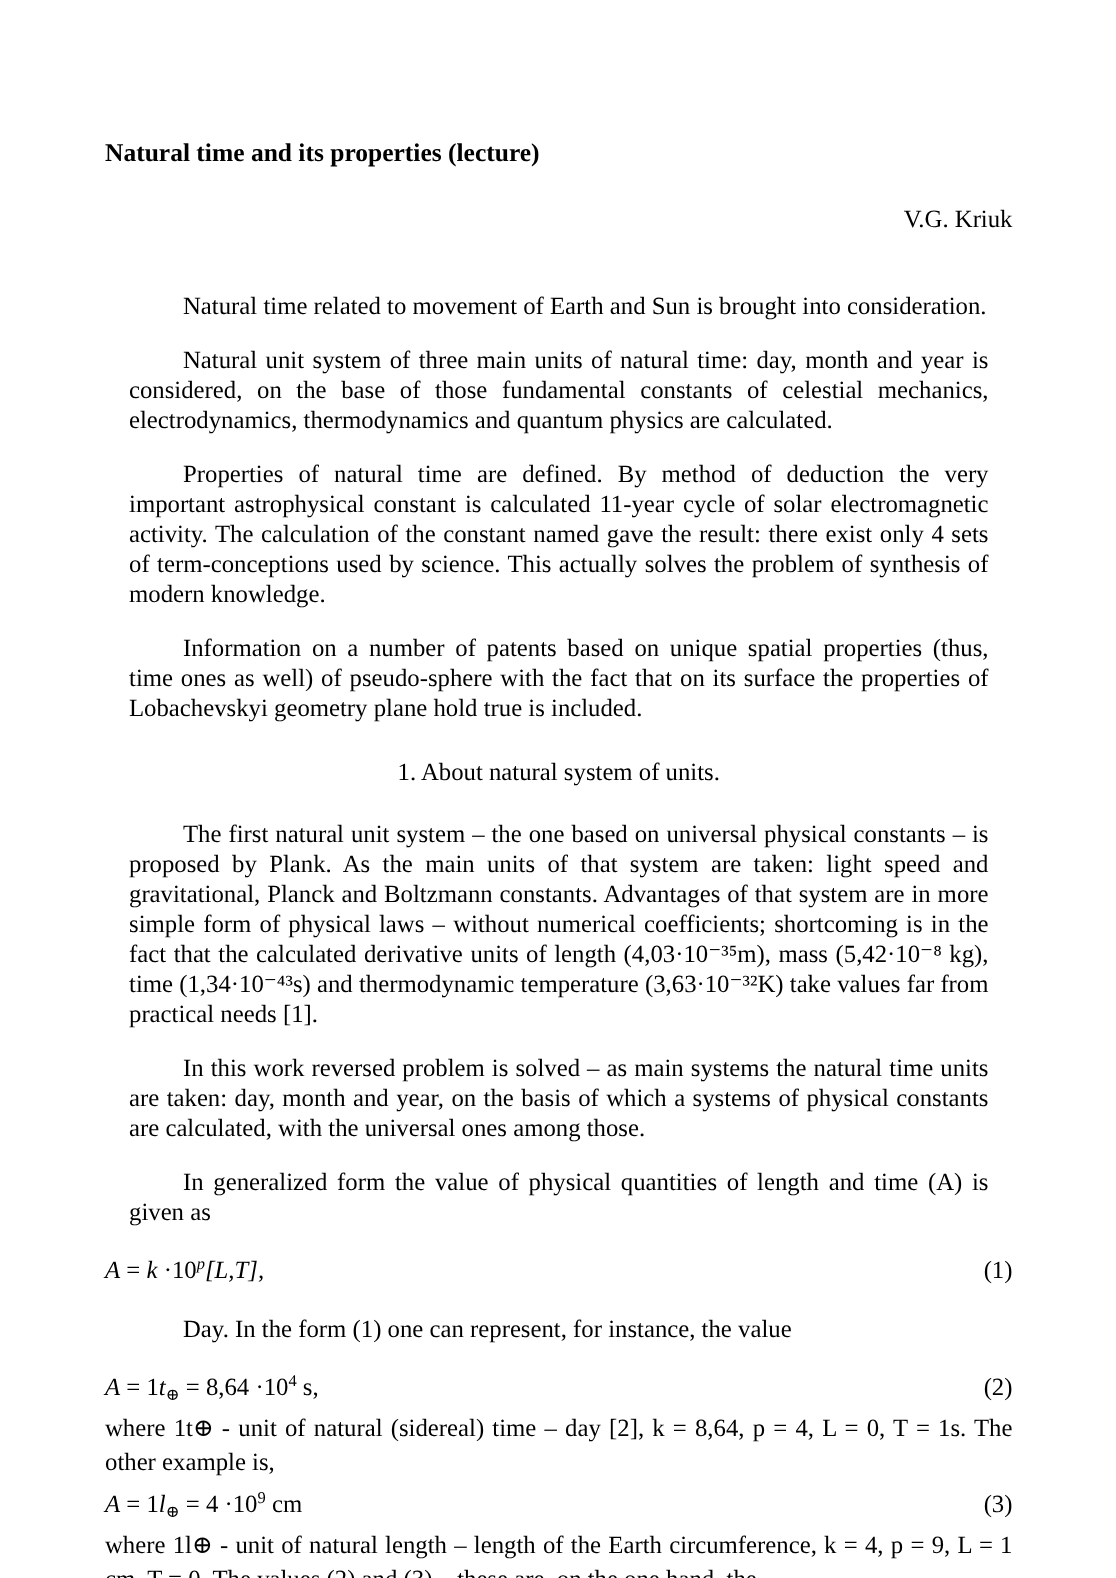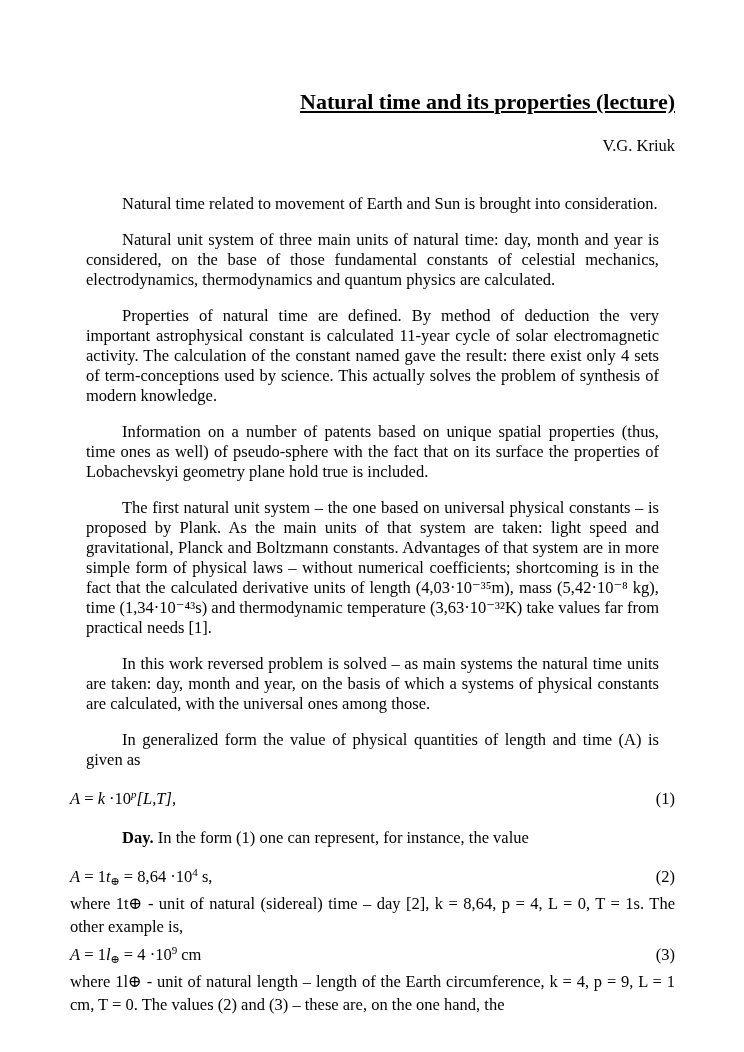--- a/index.html
+++ b/index.html
@@ -10,25 +10,24 @@
     box-sizing: border-box;
     background: #ffffff;
     color: #000000;
     font-family: "Liberation Serif", "DejaVu Serif", serif;
     font-size: 16.5px;
     line-height: 20px;
     padding: 92px 69px 0 70px;
     overflow: hidden;
   }
   .title {
-    text-align: right;
+    text-align: left;
     font-weight: bold;
-    font-size: 22px;
+    font-size: 17px;
     margin: 0 0 24px 0;
-    text-decoration: underline;
   }
   .author {
     text-align: right;
     margin: 0 0 38px 0;
   }
   .para {
     margin: 16px;
     text-align: justify;
     text-indent: 36px;
   }
@@ -49,37 +48,38 @@
     text-align: left;
     line-height: 26px;
     margin: 4px 0 2px 0;
   }
   .eq-num {
     position: absolute;
     right: 0;
     top: 0;
   }
   .it { font-style: italic; }
-  .b { font-weight: bold; }
+  .b { font-weight: normal; }
   .sup { font-size: 11px; vertical-align: 6px; line-height: 0; }
   .sub { font-size: 11px; vertical-align: -3px; line-height: 0; }
 </style>
 </head>
 <body>
 
 <div class="page">
 
   <p class="title">Natural time and its properties (lecture)</p>
   <p class="author">V.G. Kriuk</p>
 
   <p class="para">Natural time related to movement of Earth and Sun is brought into consideration.</p>
   <p class="para">Natural unit system of three main units of natural time: day, month and year is considered, on the base of those fundamental constants of celestial mechanics, electrodynamics, thermodynamics and quantum physics are calculated.</p>
   <p class="para">Properties of natural time are defined. By method of deduction the very important astrophysical constant is calculated 11-year cycle of solar electromagnetic activity. The calculation of the constant named gave the result: there exist only 4 sets of term-conceptions used by science. This actually solves the problem of synthesis of modern knowledge.</p>
   <p class="para">Information on a number of patents based on unique spatial properties (thus, time ones as well) of pseudo-sphere with the fact that on its surface the properties of Lobachevskyi geometry plane hold true is included.</p>
 
+  <p class="section-heading">1. About natural system of units.</p>
 
   <p class="para">The first natural unit system – the one based on universal physical constants – is proposed by Plank. As the main units of that system are taken: light speed and gravitational, Planck and Boltzmann constants. Advantages of that system are in more simple form of physical laws – without numerical coefficients; shortcoming is in the fact that the calculated derivative units of length (4,03·10⁻³⁵m), mass (5,42·10⁻⁸ kg),  time (1,34·10⁻⁴³s) and thermodynamic temperature (3,63·10⁻³²K) take values far from practical needs [1].</p>
   <p class="para">In this work reversed problem is solved – as main systems the natural time units are taken: day, month and year, on the basis of which a systems of physical constants are calculated, with the universal ones among those.</p>
   <p class="para">In generalized form the value of physical quantities of length and time (A) is given as</p>
 
   <div class="eq-row">
     <span><span class="it">A</span><span> = </span><span class="it">k</span><span> ·10</span><span class="sup it">p</span><span class="it">[L,T],</span></span>
     <span class="eq-num">(1)</span>
   </div>
 

